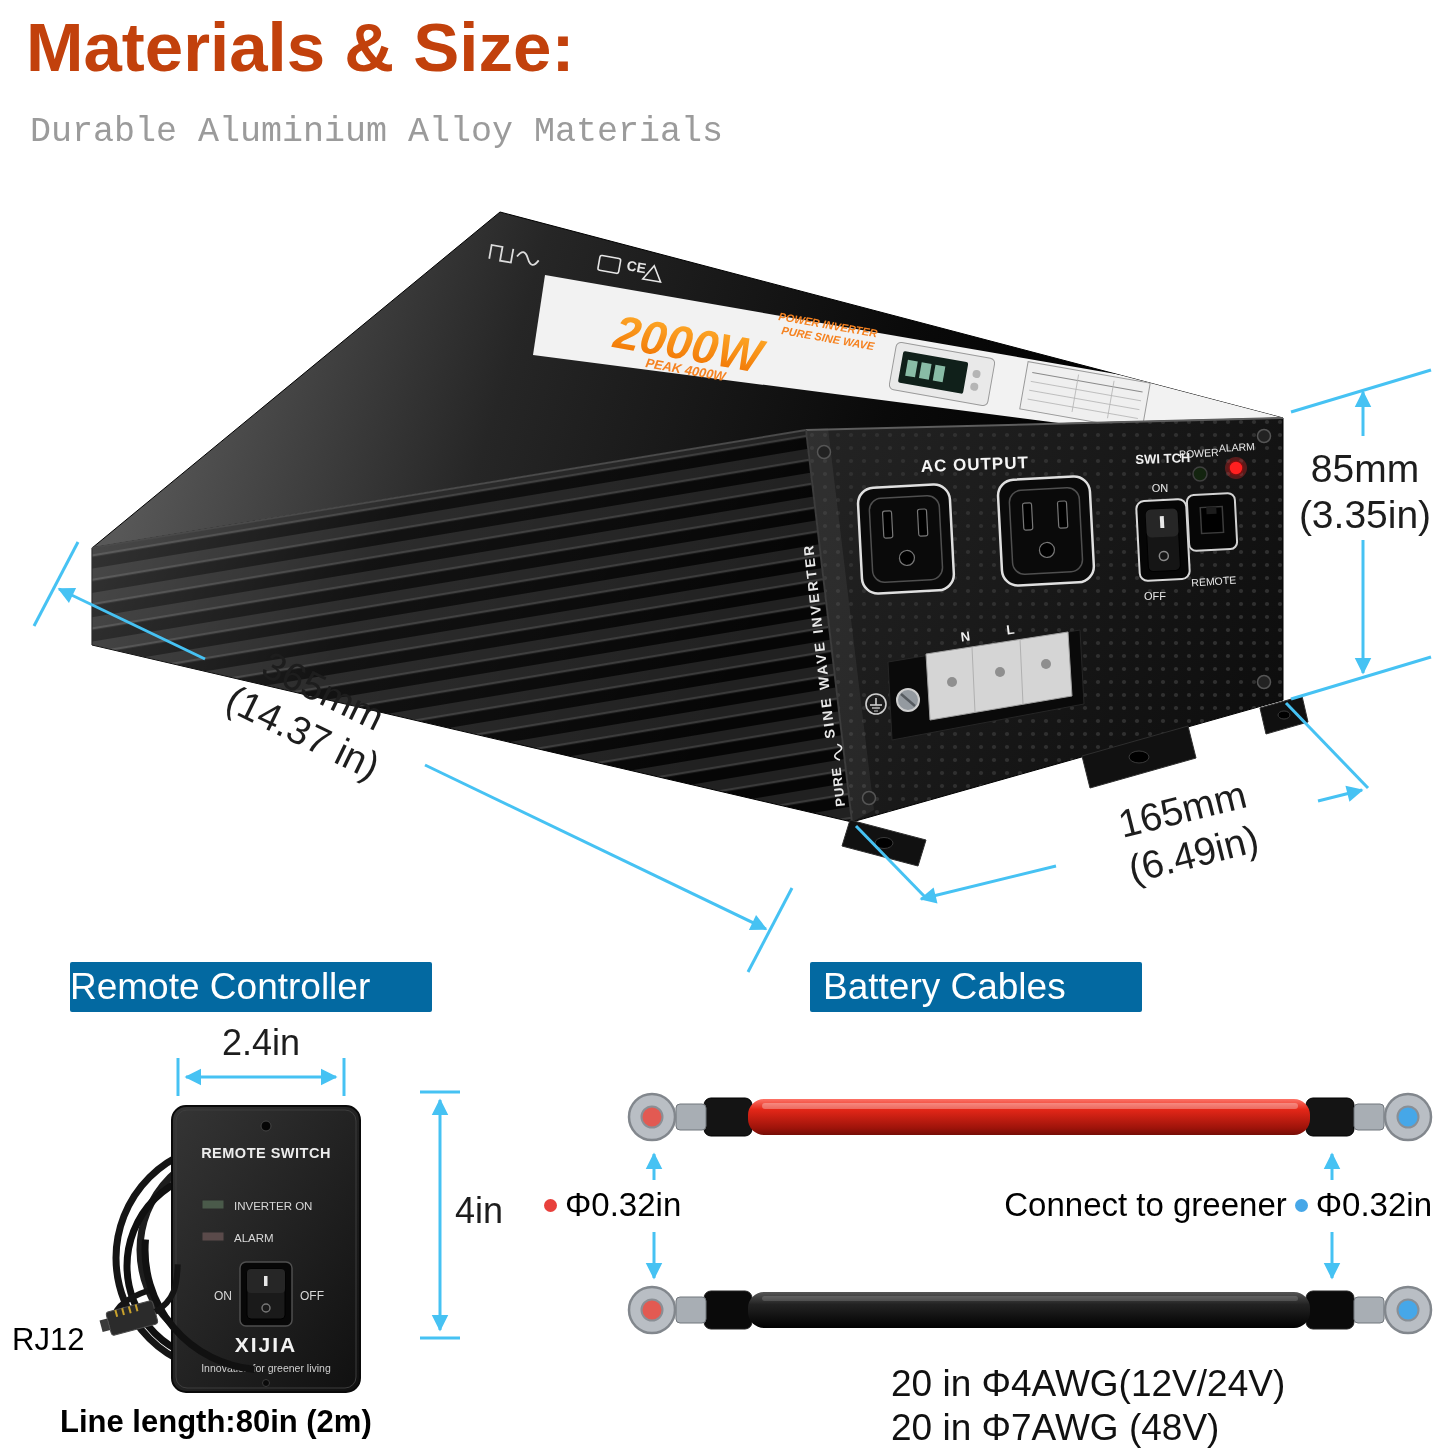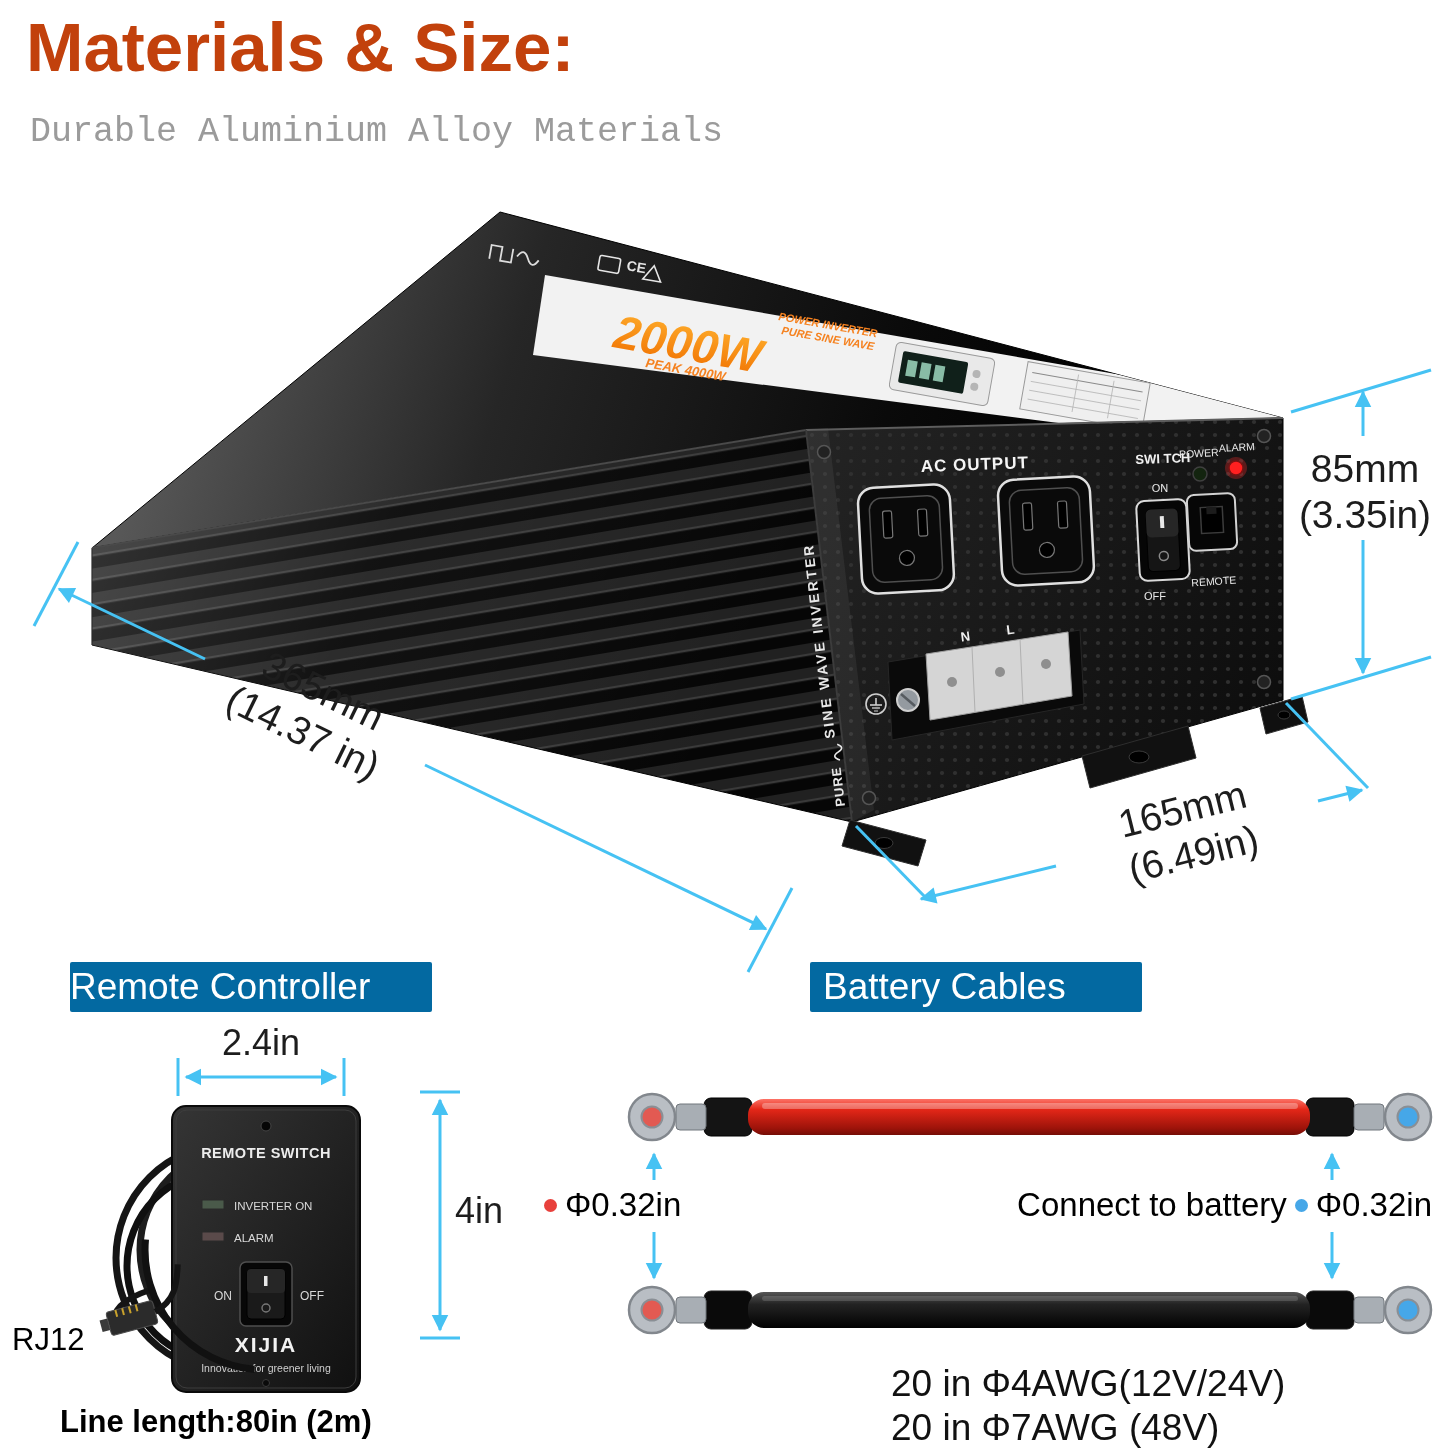--- a/index.html
+++ b/index.html
@@ -370,21 +370,21 @@
 <div class="small-dim" style="left:186px; top:1022px; width:150px; text-align:center;">2.4in</div>
 <div class="small-dim" style="left:455px; top:1190px;">4in</div>
 <div class="rj-label" style="left:12px; top:1302px;">RJ12</div>
 <div class="line-length" style="left:60px; top:1404px;">Line length:80in (2m)</div>
 
 <div class="cable-label" style="left:536px; top:1186px;">
   <span class="dot dot-red"></span>
   <span>Φ0.32in</span>
 </div>
 <div class="cable-label" style="right:4px; top:1186px;">
-  <span>Connect to battery</span>
+  <span>Connect to greener</span>
   <span class="dot dot-blue"></span>
   <span>Φ0.32in</span>
 </div>
 
 <div class="cable-specs" style="left:855px; top:1362px;margin-left:36px;">
   <div>20 in Φ4AWG(12V/24V)</div>
   <div>20 in Φ7AWG (48V)</div>
 </div>
 
 </body></html>

